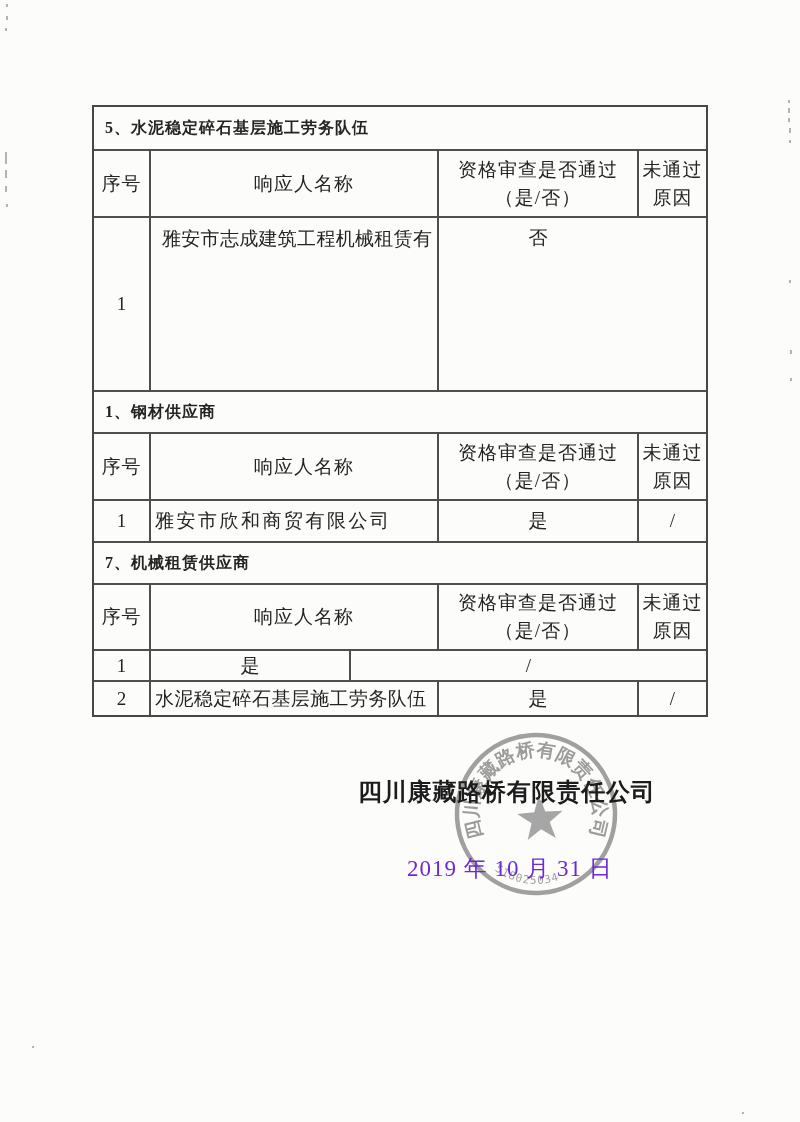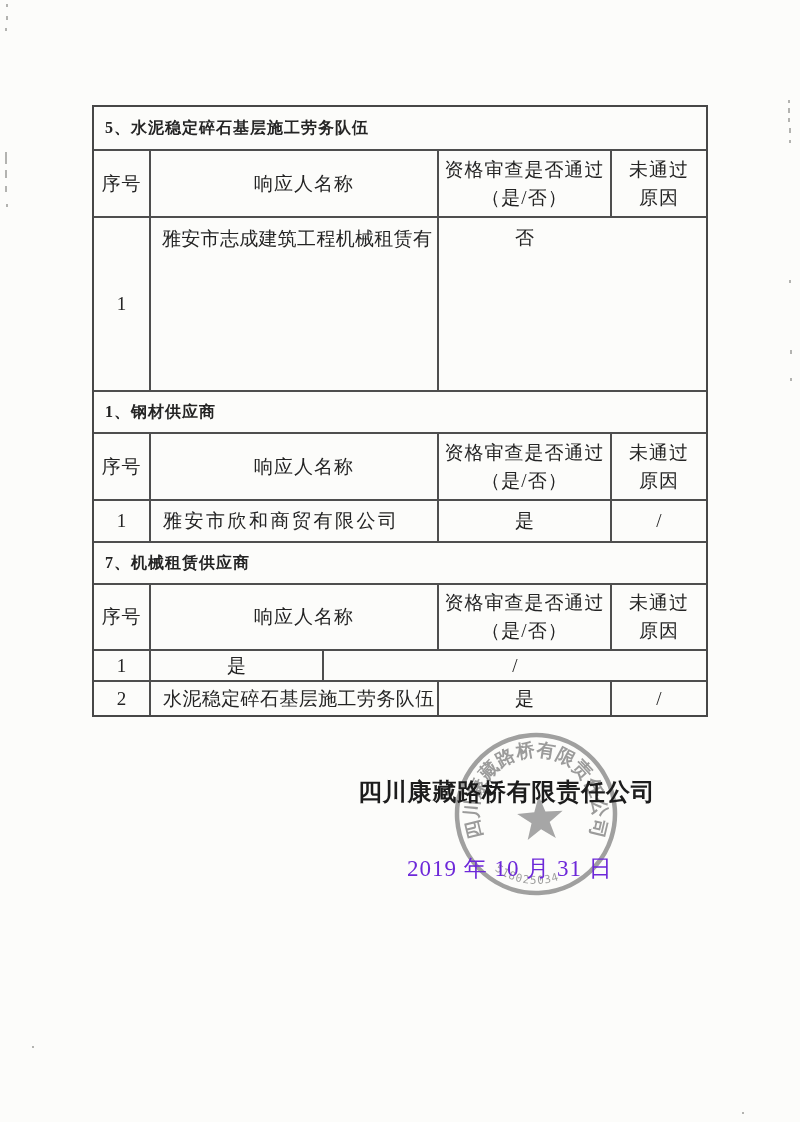--- a/index.html
+++ b/index.html
@@ -18,34 +18,34 @@
     border:2px solid #474747;
     box-sizing:border-box;
     background:#fcfcfa;
   }
   .trow{display:flex;border-top:2px solid #4e4e4e;box-sizing:border-box;}
   .sec:first-child .trow:first-child{border-top:none;}
   .cell{box-sizing:border-box;display:flex;overflow:hidden;}
   .cell + .cell{border-left:2px solid #4e4e4e;}
   .c-no{width:55px;}
   .c-name{width:288px;padding-left:20px;}
-  .c-pass{width:173px;}
+  .c-pass{width:200px;}
   .c-reason{flex:1;}
   
   .title-row{height:42px;align-items:center;}
   .title-row .cell{width:100%;align-items:center;padding-left:11px;}
   .title-text{font-size:16px;font-weight:bold;letter-spacing:1px;}
   
   .head-row{height:67px;font-size:19px;}
   .head-row .cell{align-items:center;justify-content:center;text-align:center;line-height:28px;letter-spacing:1px;}
   .head-two{display:block;align-self:center;}
   
   .data-row{font-size:19px;}
   .data-row .c-no{align-items:center;justify-content:center;}
-  .data-row .c-name{align-items:center;padding-left:12px;letter-spacing:2.5px;}
+  .data-row .c-name{align-items:center;padding-left:4px;letter-spacing:2.5px;}
   .data-row .c-pass{align-items:center;justify-content:center;}
   .data-row .c-reason{align-items:center;justify-content:center;}
   .h42{height:42px;}
   .h31{height:31px;}
   .h35{height:35px;}
   
   .s5-row{height:174px;font-size:19px;}
   .s5-row .c-no{align-items:center;justify-content:center;}
   .s5-row .c-name{align-items:flex-start;padding:4px 3px 0 11px;letter-spacing:0.3px;line-height:33px;}
   .s5-row .c-pass{align-items:flex-start;justify-content:center;padding-top:7px;}

